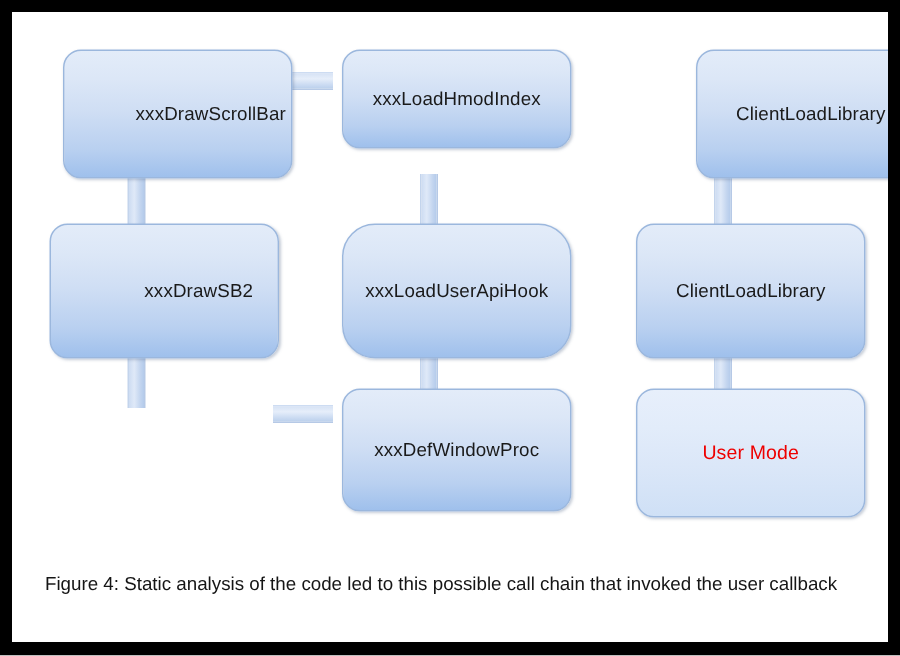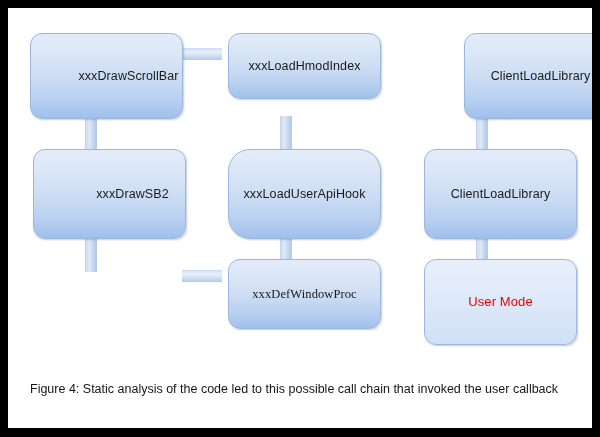--- a/index.html
+++ b/index.html
@@ -115,21 +115,21 @@
 
       <div class="conn v" style="left:272px; top:108px; width:12px; height:36px;"></div>
       <div class="conn v" style="left:272px; top:228px; width:12px; height:36px;"></div>
 
       <div class="conn v" style="left:468px; top:108px; width:12px; height:36px;"></div>
       <div class="conn v" style="left:468px; top:228px; width:12px; height:36px;"></div>
 
       <div class="conn h" style="left:174px; top:40px; width:40px; height:12px;"></div>
       <div class="conn h" style="left:174px; top:262px; width:40px; height:12px;"></div>
 
-      <div class="node" style="left:22px; top:25px; width:153px; height:86px;padding-left:44px;">
+      <div class="node" style="left:34px; top:25px; width:153px; height:86px;padding-left:44px;">
         <span class="node-label">xxxDrawScrollBar</span>
       </div>
 
       <div class="node" style="left:220px; top:25px; width:153px; height:66px;">
         <span class="node-label">xxxLoadHmodIndex</span>
       </div>
 
       <div class="node" style="left:416px; top:25px; width:153px; height:86px;margin-left:40px;">
         <span class="node-label">ClientLoadLibrary</span>
       </div>
@@ -140,21 +140,21 @@
 
       <div class="node" style="left:220px; top:141px; width:153px; height:90px;border-radius:22px;">
         <span class="node-label">xxxLoadUserApiHook</span>
       </div>
 
       <div class="node" style="left:416px; top:141px; width:153px; height:90px;">
         <span class="node-label">ClientLoadLibrary</span>
       </div>
 
 
-      <div class="node" style="left:220px; top:251px; width:153px; height:70px;font-family:Liberation Serif, serif;">
+      <div class="node" style="left:220px; top:251px; width:153px; height:82px;">
         <span class="node-label">xxxDefWindowProc</span>
       </div>
 
       <div class="node pale" style="left:416px; top:251px; width:153px; height:86px;">
         <span class="node-label accent">User Mode</span>
       </div>
 
     </div>
 
     <div id="caption">Figure 4: Static analysis of the code led to this possible call chain that invoked the user callback</div>

